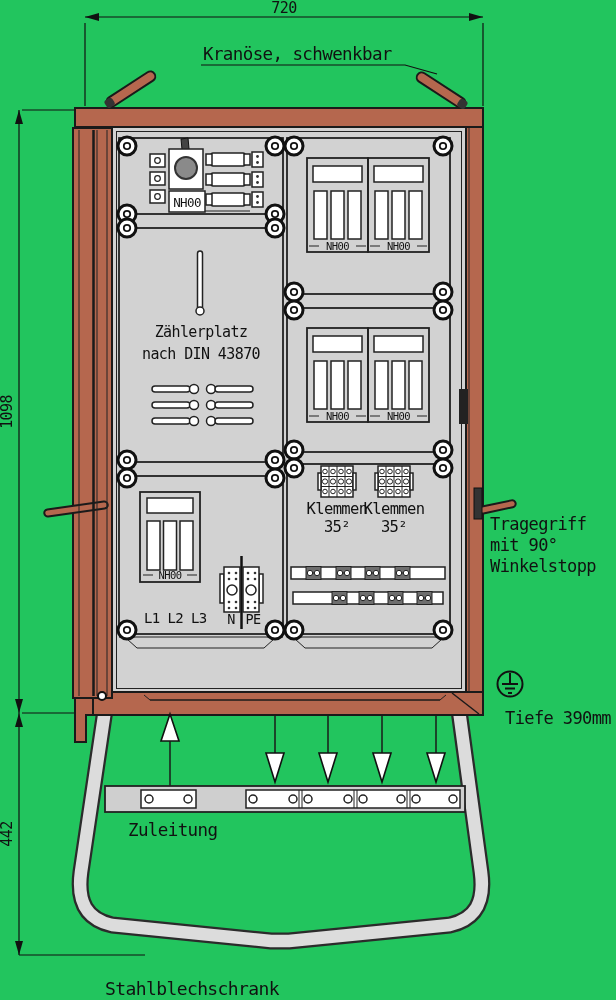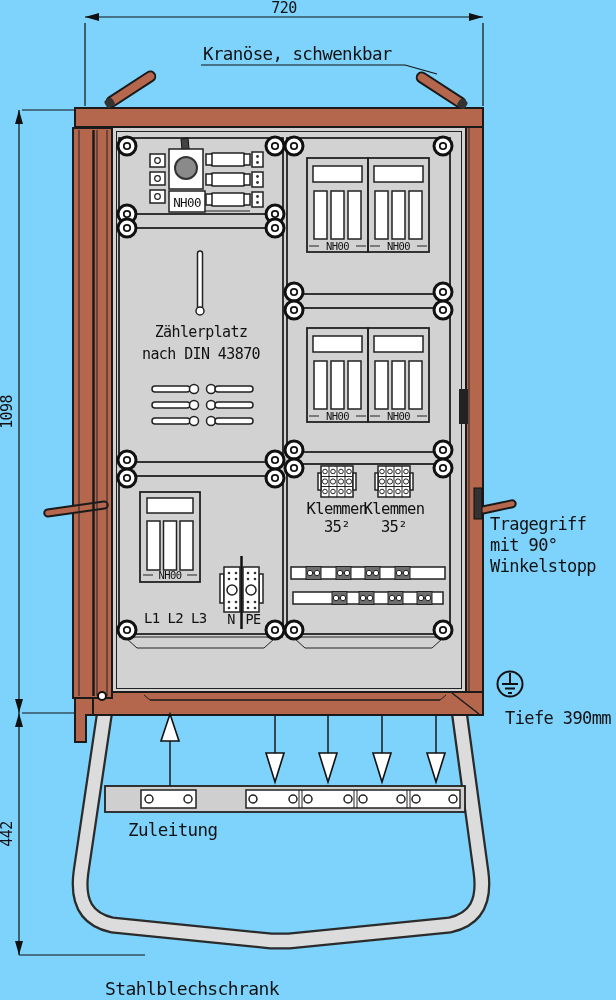--- a/index.html
+++ b/index.html
@@ -1,16 +1,16 @@
 <!DOCTYPE html>
 <html><head>
 <meta charset="utf-8">
 <style>
   html,body { margin:0; padding:0; background:#ffffff; }
-  .sheet { position:relative; width:616px; height:1000px; background:#7dd3fc; overflow:hidden; }
+  .sheet { position:relative; width:616px; height:1000px; background:#22c55e; overflow:hidden; }
   svg { display:block; }
   svg text {
     font-family:"DejaVu Sans Mono","Liberation Mono",monospace;
     fill:#111; letter-spacing:-0.6px;
   }
   .dim  { stroke:#111; stroke-width:1.2; fill:none; }
   .dimA { fill:#111; stroke:none; }
   .ln   { stroke:#1a1a1a; stroke-width:1.5; fill:none; }
   .ln1  { stroke:#222; stroke-width:1; fill:none; }
   .pnl  { fill:none; stroke:#222; stroke-width:1.8; }

